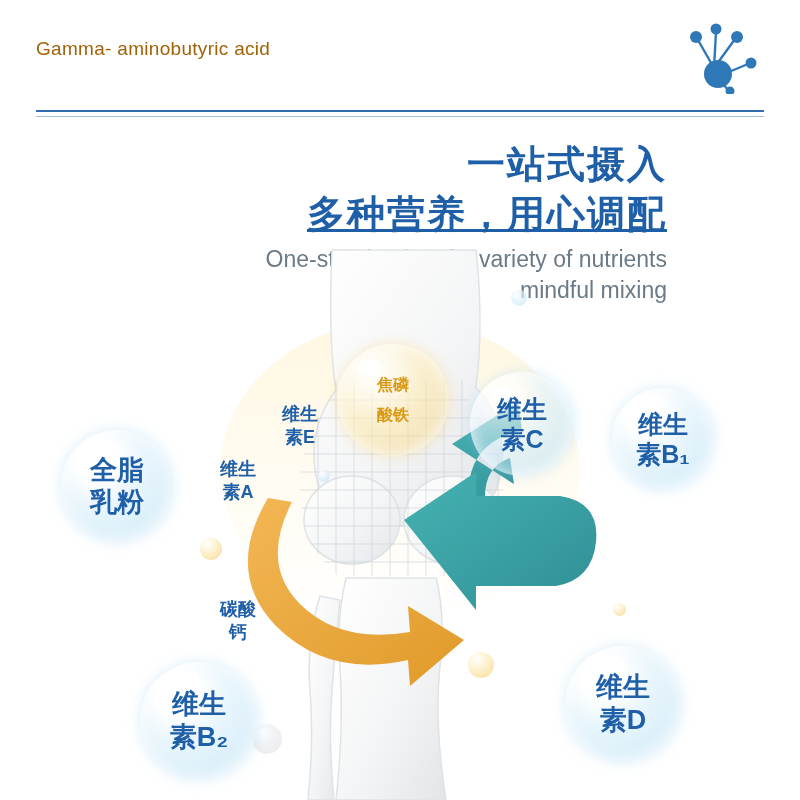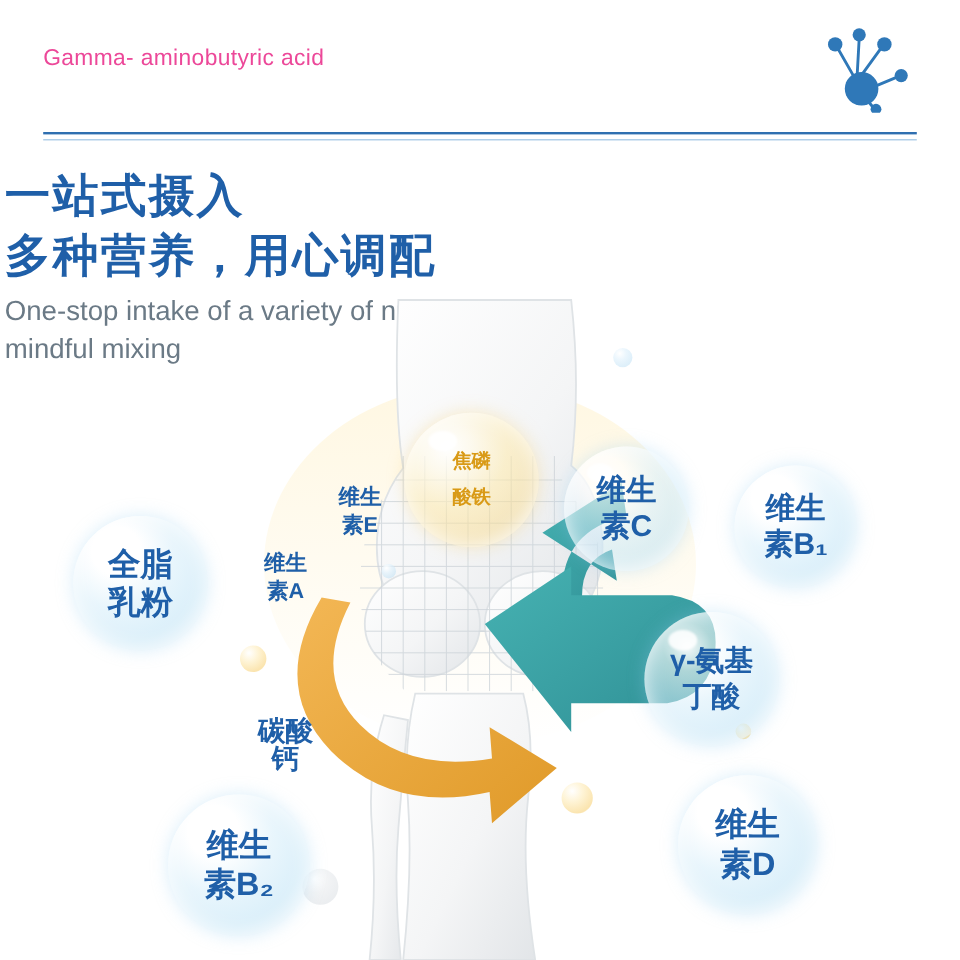--- a/index.html
+++ b/index.html
@@ -28,21 +28,21 @@
     width: 800px;
     height: 112px;
   }
   .brand-title {
     position: absolute;
     left: 36px;
     top: 36px;
     width: 330px;
     font-size: 19px;
     line-height: 26px;
-    color: #ec4899;
+    color: #a16207;
     letter-spacing: 0.3px;
     font-family: "Liberation Sans", sans-serif;
   }
   .header-rule {
     position: absolute;
     left: 36px;
     top: 110px;
     width: 728px;
     height: 2px;
     background: #2f6fb0;
@@ -56,40 +56,41 @@
     position: absolute;
     right: 40px;
     top: 18px;
     width: 80px;
     height: 76px;
   }
 
   
   .headline {
     position: absolute;
-    left: 4px;
+    left: 15px;
     top: 140px;
     width: 652px;
-    text-align: left;
+    text-align: right;
   }
   .cn-line1 {
     font-size: 38px;
     line-height: 48px;
     color: #1f5fa8;
     font-weight: bold;
     letter-spacing: 2px;
     font-family: "Liberation Sans", sans-serif;
   }
   .cn-line2 {
     font-size: 38px;
     line-height: 52px;
     color: #1f5fa8;
     font-weight: bold;
     letter-spacing: 2px;
     font-family: "Liberation Sans", sans-serif;
+    text-decoration: underline;
   }
   .en-line {
     margin-top: 4px;
     font-size: 23px;
     line-height: 31px;
     color: #6b7a86;
     font-family: "Liberation Sans", sans-serif;
   }
 
   
@@ -291,21 +292,21 @@
     <span class="drop gold" style="left:468px;top:652px;width:26px;height:26px;"></span>
     <span class="drop grey" style="left:252px;top:724px;width:30px;height:30px;"></span>
     <span class="drop blue" style="left:318px;top:470px;width:12px;height:12px;"></span>
     <span class="drop gold" style="left:613px;top:603px;width:13px;height:13px;"></span>
   </div>
 
   <div class="plain-label" style="left:270px;top:403px;width:60px;font-size:18px;line-height:23px;">维生
 素E</div>
   <div class="plain-label" style="left:208px;top:458px;width:60px;font-size:18px;line-height:23px;">维生
 素A</div>
-  <div class="plain-label" style="left:208px;top:598px;width:60px;font-size:23px;line-height:23px;">碳酸
+  <div class="plain-label" style="left:208px;top:598px;width:60px;font-size:18px;line-height:23px;">碳酸
 钙</div>
 
 
   <div class="bubble gold" style="left:337px;top:344px;width:112px;height:112px;">
     <span class="hl" style="left:20px;top:15px;width:24px;height:17px;"></span>
     <span class="btxt" style="font-size:16px;line-height:30px;">焦磷
 酸铁</span>
   </div>
 
   <div class="bubble blue" style="left:470px;top:372px;width:104px;height:104px;">
@@ -319,25 +320,20 @@
     <span class="btxt" style="font-size:25px;line-height:30px;">维生
 素B₁</span>
   </div>
 
   <div class="bubble blue" style="left:61px;top:430px;width:112px;height:112px;">
     <span class="hl" style="left:20px;top:15px;width:24px;height:17px;"></span>
     <span class="btxt" style="font-size:27px;line-height:32px;">全脂
 乳粉</span>
   </div>
 
-  <div class="bubble blue" style="left:537px;top:510px;width:112px;height:112px;">
-    <span class="hl" style="left:20px;top:15px;width:24px;height:17px;"></span>
-    <span class="btxt" style="font-size:24px;line-height:30px;">γ-氨基
-丁酸</span>
-  </div>
 
   <div class="bubble blue" style="left:140px;top:662px;width:118px;height:118px;">
     <span class="hl" style="left:22px;top:16px;width:26px;height:18px;"></span>
     <span class="btxt" style="font-size:27px;line-height:33px;">维生
 素B₂</span>
   </div>
 
   <div class="bubble blue" style="left:565px;top:646px;width:116px;height:116px;">
     <span class="hl" style="left:21px;top:16px;width:25px;height:18px;"></span>
     <span class="btxt" style="font-size:27px;line-height:33px;">维生

